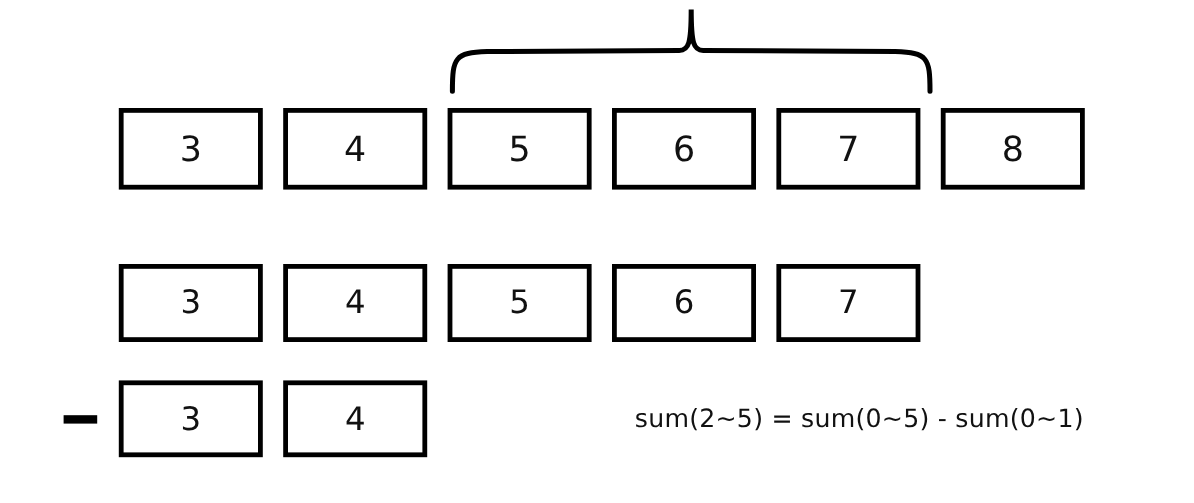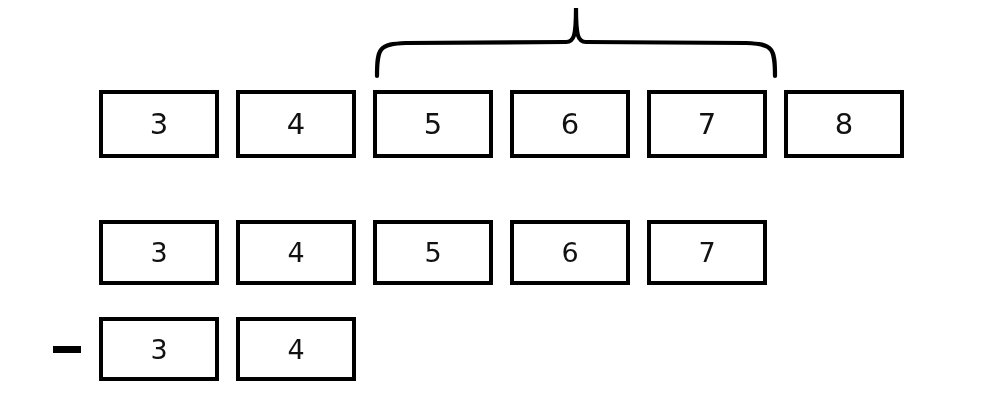--- a/index.html
+++ b/index.html
@@ -128,14 +128,15 @@
     <div class="cell">7</div>
   </div>
 
   <div id="minus-sign"></div>
 
   <div class="row" id="row-prefix-lo">
     <div class="cell">3</div>
     <div class="cell">4</div>
   </div>
 
+  <div id="equation">sum(2~5) = sum(0~5) - sum(0~1)</div>
 
 </div>
 
 </body></html>

